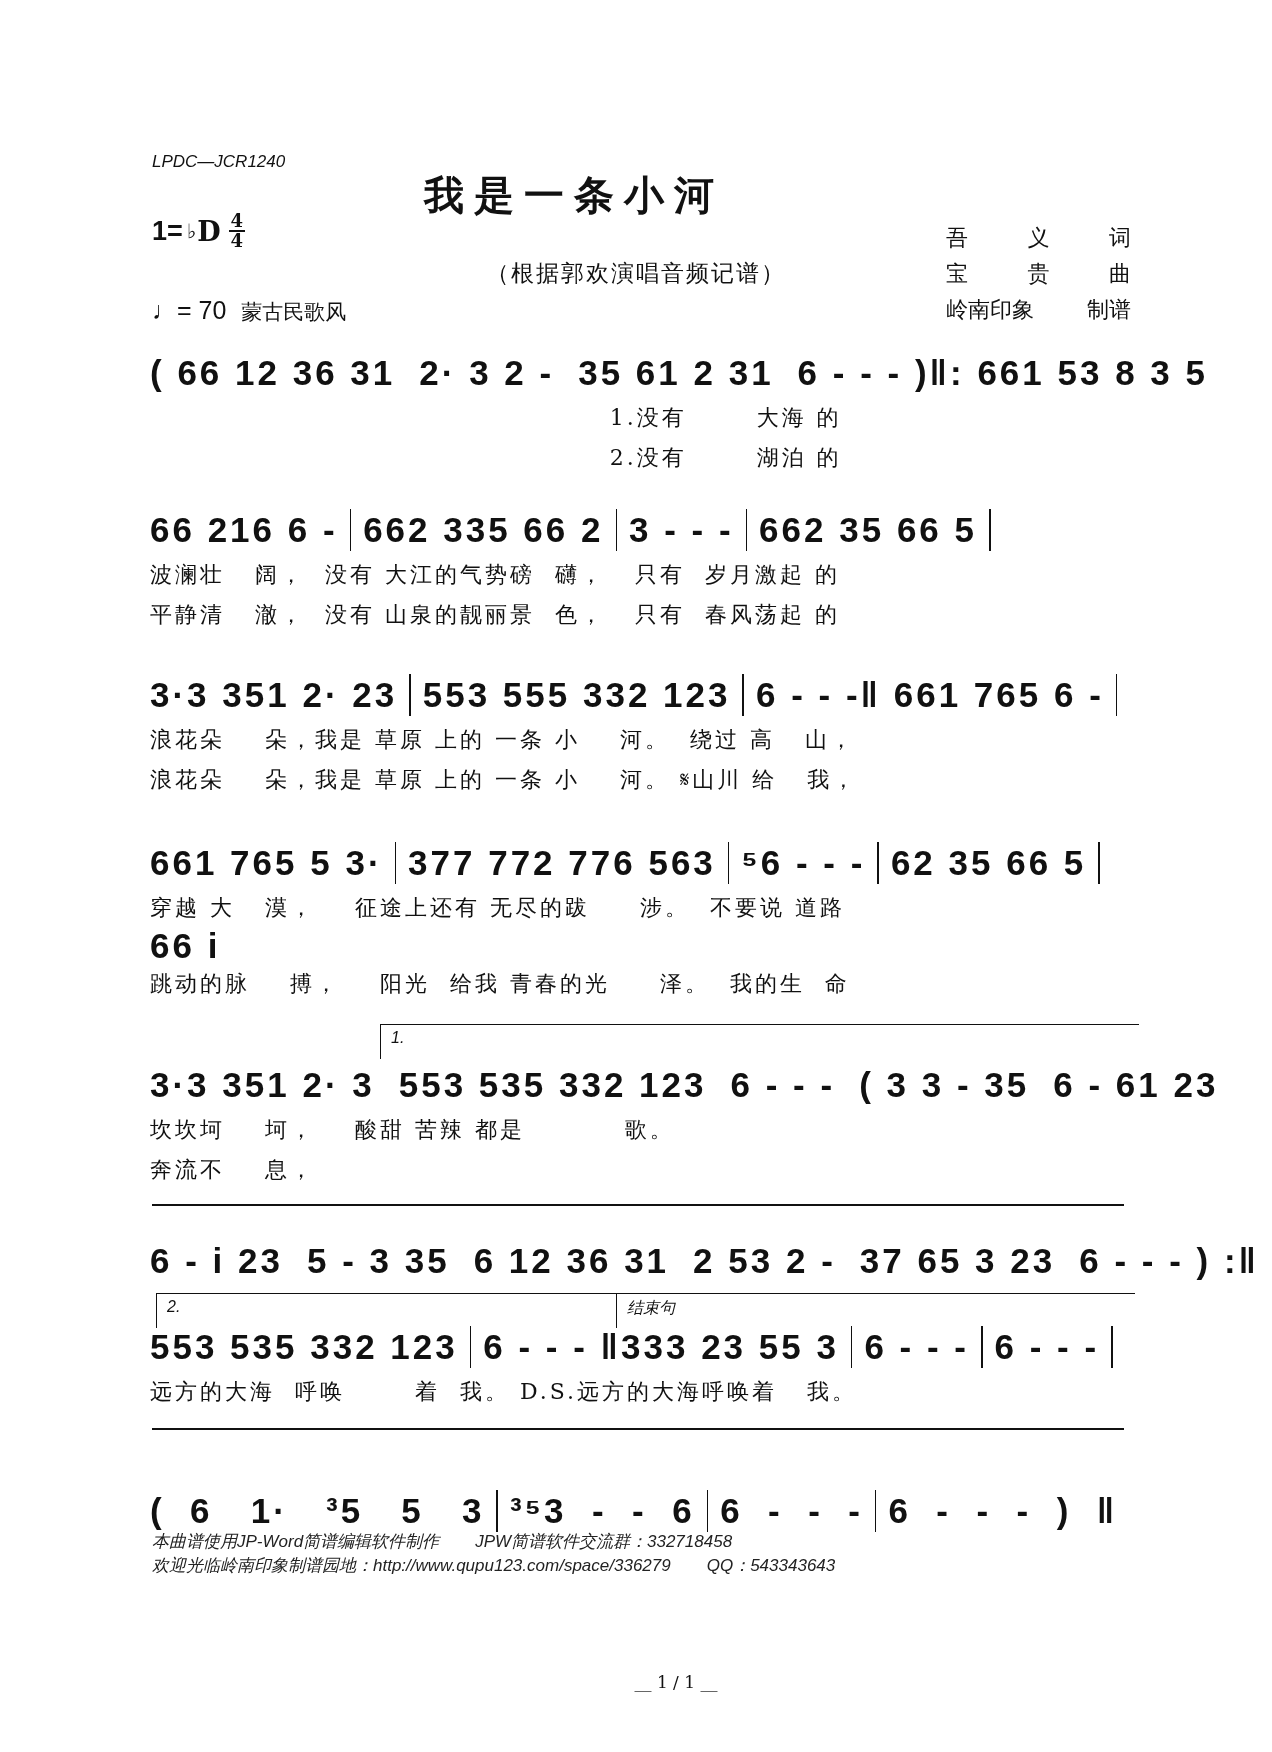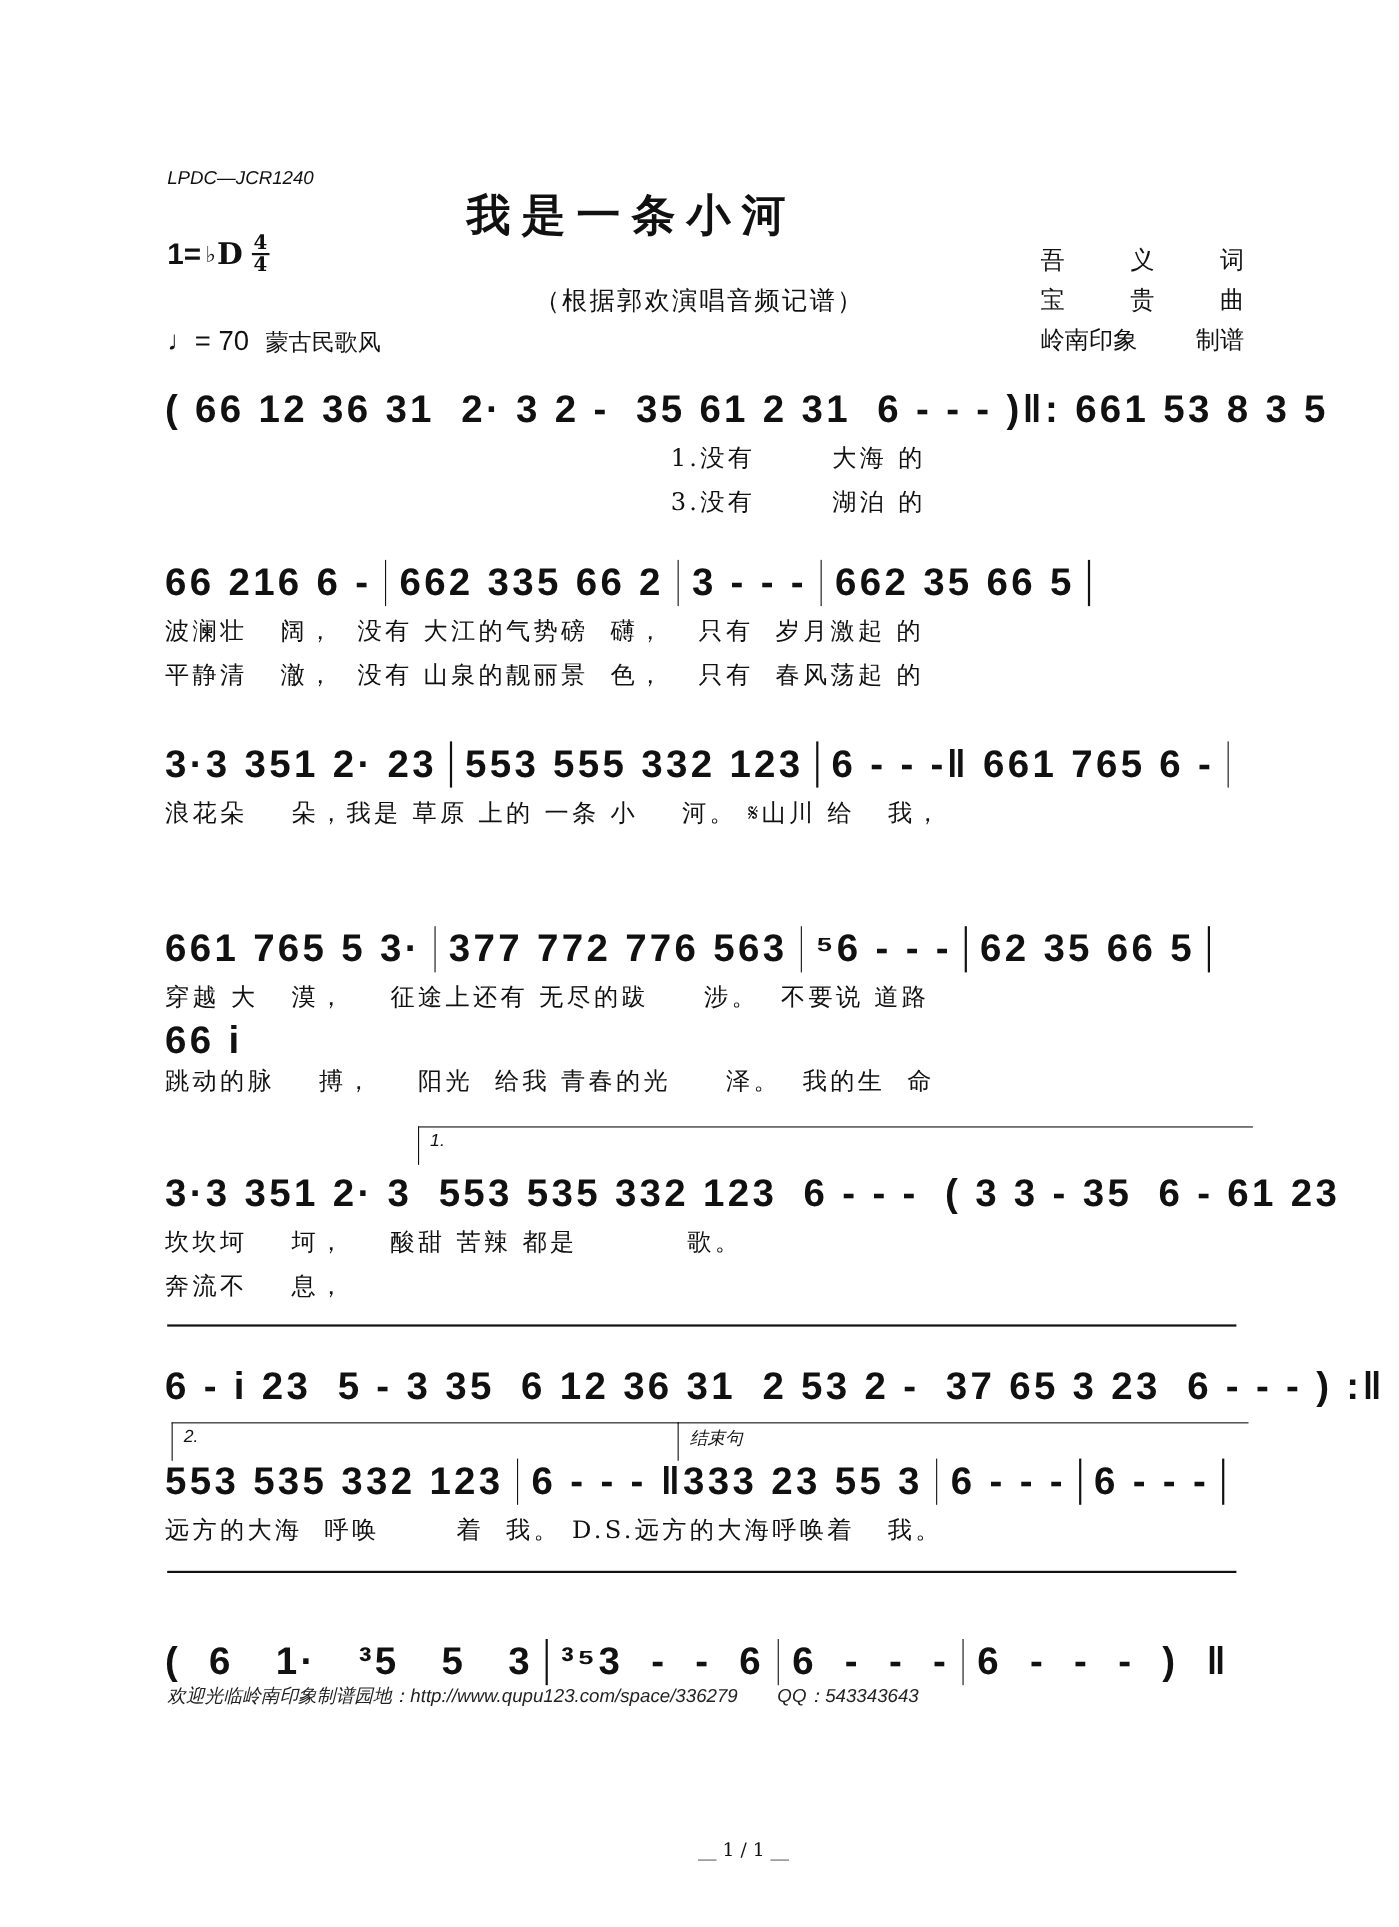--- a/index.html
+++ b/index.html
@@ -77,41 +77,42 @@
 
 <div class="system" style="top:348px;">
   <div class="notes">
     <span>( 66 12 36 31</span><span class="bar"></span>
     <span>2· 3 2 -</span><span class="bar"></span>
     <span>35 61 2 31</span><span class="bar"></span>
     <span>6 - - - )</span>
     <span>‖: 661 53 8 3 5</span><span class="bar"></span>
   </div>
   <div class="lyric">                                              1.没有       大海 的</div>
-  <div class="lyric">                                              3.没有       湖泊 的</div>
+  <div class="lyric">                                              2.没有       湖泊 的</div>
 </div>
 
 <div class="system" style="top:505px;">
   <div class="notes">
     <span>66 216 6 -</span><span class="bar"></span>
     <span>662 335 66 2</span><span class="bar"></span>
     <span>3 - - -</span><span class="bar"></span>
     <span>662 35 66 5</span><span class="bar"></span>
   </div>
   <div class="lyric">波澜壮   阔，  没有 大江的气势磅  礴，   只有  岁月激起 的</div>
   <div class="lyric">平静清   澈，  没有 山泉的靓丽景  色，   只有  春风荡起 的</div>
 </div>
 
 <div class="system" style="top:670px;">
   <div class="notes">
     <span>3·3 351 2· 23</span><span class="bar"></span>
     <span>553 555 332 123</span><span class="bar"></span>
     <span>6 - - -</span>
     <span>‖ 661 765 6 -</span><span class="bar"></span>
   </div>
+  <div class="lyric">浪花朵    朵，我是 草原 上的 一条 小    河。  绕过 高   山，</div>
   <div class="lyric">浪花朵    朵，我是 草原 上的 一条 小    河。 𝄋山川 给   我，</div>
 </div>
 
 <div class="system" style="top:838px;">
   <div class="notes">
     <span>661 765 5 3·</span><span class="bar"></span>
     <span>377 772 776 563</span><span class="bar"></span>
     <span>⁵6 - - -</span><span class="bar"></span>
     <span>62 35 66 5</span><span class="bar"></span>
   </div>
@@ -171,17 +172,20 @@
   <div class="notes">
     <span>(  6   1·   ³5   5   3</span><span class="bar"></span>
     <span>³⁵3  -  -  6</span><span class="bar"></span>
     <span>6  -  -  -</span><span class="bar"></span>
     <span>6  -  -  -  )  ‖</span>
   </div>
 </div>
 
 <div class="abs footer">
   <div>
+    <span>本曲谱使用JP-Word简谱编辑软件制作</span><span class="gap"></span><span>JPW简谱软件交流群：332718458</span>
+  </div>
+  <div>
     <span>欢迎光临岭南印象制谱园地：http://www.qupu123.com/space/336279</span><span class="gap"></span><span>QQ：543343643</span>
   </div>
 </div>
 
 <div class="abs pagenum">__ 1 / 1 __</div>
 
 </body></html>

